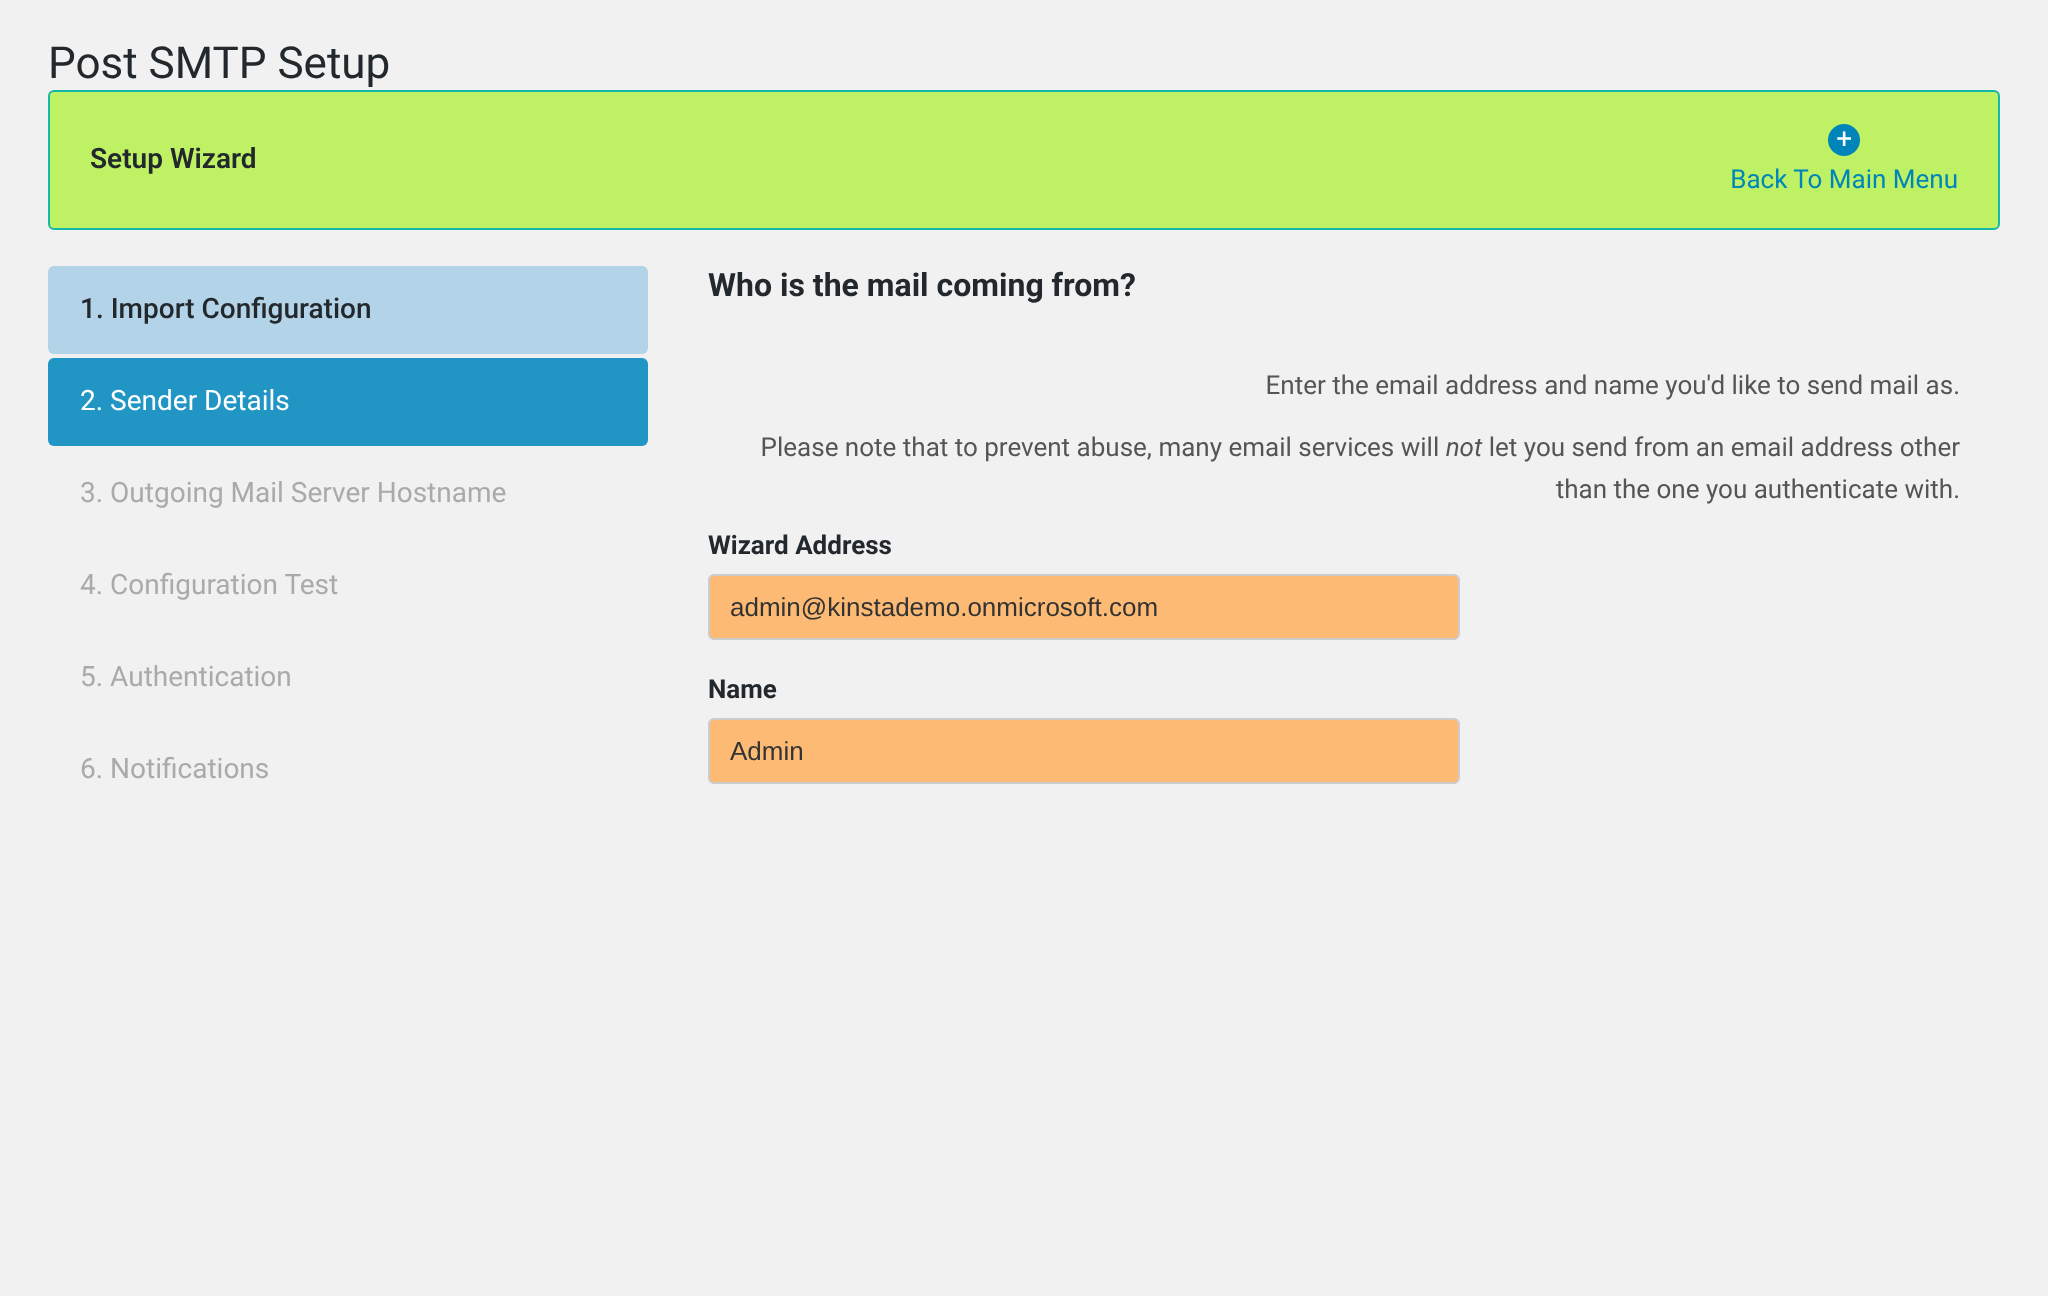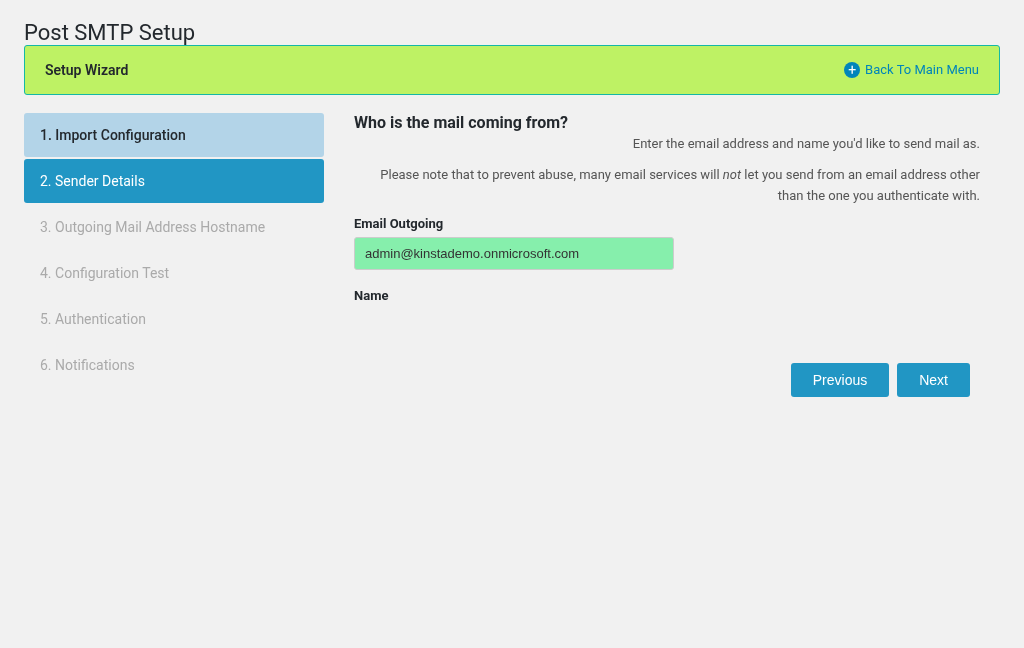--- a/index.html
+++ b/index.html
@@ -29,21 +29,23 @@
     .wizard-card-label {
       font-size: 14px;
       font-weight: 600;
       color: #23282d;
     }
     .back-link {
       color: #0085ba;
       text-decoration: none;
       font-size: 13px;
       display: flex;
+      align-items: center;
       gap: 5px;
+      flex-direction: column;
     }
     .back-icon {
       display: inline-block;
       width: 16px;
       height: 16px;
       background: #0085ba;
       border-radius: 50%;
       position: relative;
       flex-shrink: 0;
     }
@@ -89,21 +91,21 @@
       background: transparent;
     }
     .form-area {
       flex: 1;
       padding: 0 20px 0 30px;
     }
     .form-section-title {
       font-size: 16px;
       font-weight: 700;
       color: #23282d;
-      margin-bottom: 2px;
+      margin-bottom: 32px;
     }
     .form-description {
       font-size: 13px;
       color: #555;
       line-height: 1.6;
       margin-bottom: 10px;
       text-align: right;
     }
     .form-description em {
       font-style: italic;
@@ -112,27 +114,27 @@
       margin-bottom: 18px;
     }
     .form-group label {
       display: block;
       font-size: 13px;
       font-weight: 700;
       color: #23282d;
       margin-bottom: 6px;
     }
     .form-input {
-      width: 320px;
+      width: 376px;
       padding: 8px 10px;
       border: 1px solid #ccc;
       border-radius: 3px;
       font-size: 13px;
       color: #333;
-      background: #86efac;
+      background: #fdba74;
       outline: none;
     }
     .footer-buttons {
       display: flex;
       justify-content: flex-end;
       gap: 8px;
       margin-top: 60px;
       padding-right: 10px;
     }
     .btn {
@@ -166,21 +168,21 @@
     <div class="sidebar-item active-light">
       <span>1.</span>
       <span>Import Configuration</span>
     </div>
     <div class="sidebar-item active-blue">
       <span>2.</span>
       <span>Sender Details</span>
     </div>
     <div class="sidebar-item inactive">
       <span>3.</span>
-      <span>Outgoing Mail Address Hostname</span>
+      <span>Outgoing Mail Server Hostname</span>
     </div>
     <div class="sidebar-item inactive">
       <span>4.</span>
       <span>Configuration Test</span>
     </div>
     <div class="sidebar-item inactive">
       <span>5.</span>
       <span>Authentication</span>
     </div>
     <div class="sidebar-item inactive">
@@ -190,26 +192,23 @@
   </div>
 
   <div class="form-area">
     <div class="form-section-title">Who is the mail coming from?</div>
     <p class="form-description">Enter the email address and name you'd like to send mail as.</p>
     <p class="form-description">
       <span>Please note that to prevent abuse, many email services will </span><em>not</em><span> let you send from an email address other than the one you authenticate with.</span>
     </p>
 
     <div class="form-group">
-      <label>Email Outgoing</label>
+      <label>Wizard Address</label>
       <input type="email" class="form-input" value="admin@kinstademo.onmicrosoft.com" style="">
     </div>
 
     <div class="form-group">
       <label>Name</label>
-    </div>
-
-    <div class="footer-buttons">
-      <button class="btn btn-primary">Previous</button>
-      <button class="btn btn-primary">Next</button>
-    </div>
+      <input type="text" class="form-input" value="Admin" style="">
+    </div>
+
   </div>
 </div>
 
 </body></html>

